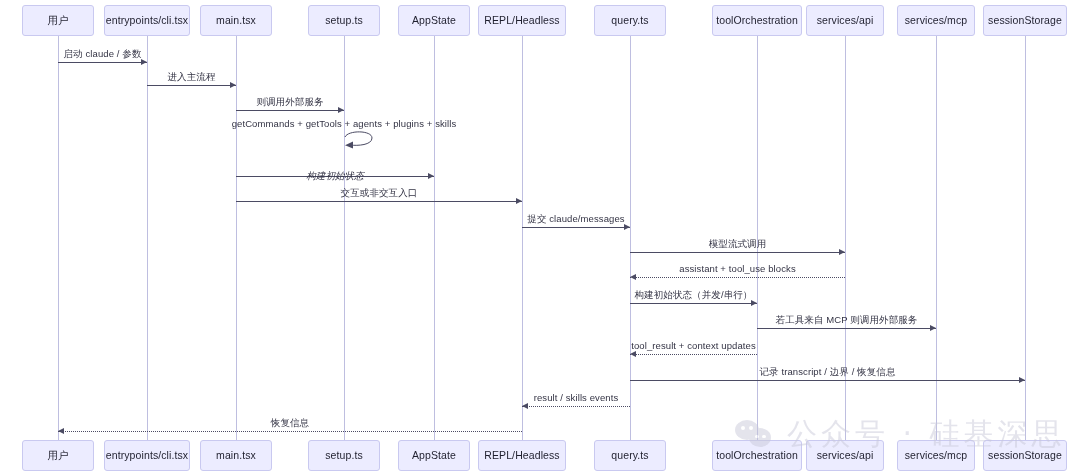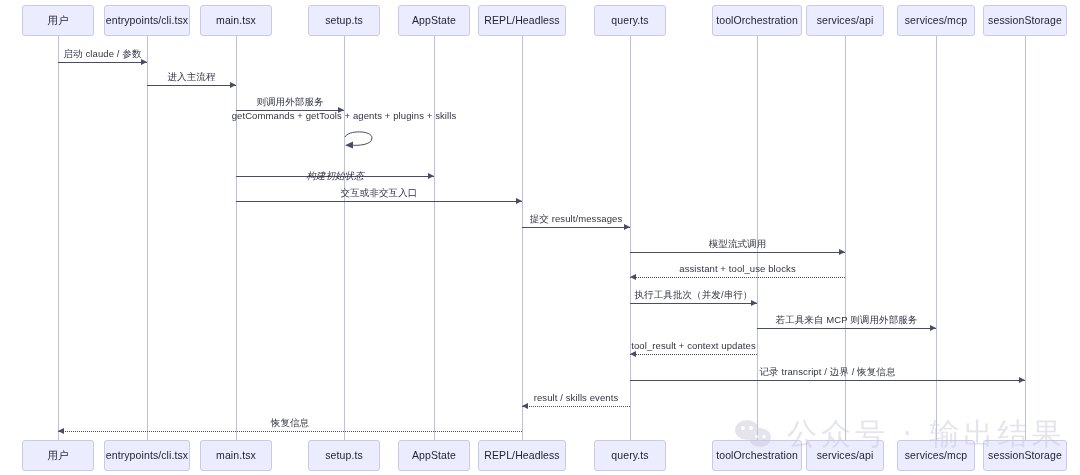--- a/index.html
+++ b/index.html
@@ -165,39 +165,39 @@
     <div class="arrow-line" style="left: 147px; width: 89px; top: 85px;"></div>
     <div class="arrow-head right" style="top: 82px; left: 230px;"></div>
     <div class="msg-label" style="left: 191.5px; top: 71px;">进入主流程</div>
     <div class="arrow-line" style="left: 236px; width: 108px; top: 110px;"></div>
     <div class="arrow-head right" style="top: 107px; left: 338px;"></div>
     <div class="msg-label" style="left: 290px; top: 96px;">则调用外部服务</div>
     <div class="selfloop" style="left: 344px; top: 130px;"><svg width="34" height="24" viewBox="0 0 34 24">
         <path d="M1 7 C 4 0, 28 0, 28 8 C 28 15, 14 16, 6 15" fill="none" stroke="#4b4b63" stroke-width="1"></path>
         <path d="M9 11.5 L1 15.2 L9 18.4 Z" fill="#4b4b63"></path>
       </svg></div>
-    <div class="msg-label" style="left: 344px; top: 110px; transform: translateX(-50%);">getCommands + getTools + agents + plugins + skills</div>
+    <div class="msg-label" style="left: 344px; top: 118px; transform: translateX(-50%);">getCommands + getTools + agents + plugins + skills</div>
     <div class="arrow-line" style="left: 236px; width: 198px; top: 176px;"></div>
     <div class="arrow-head right" style="top: 173px; left: 428px;"></div>
     <div class="msg-label" style="left: 335px; top: 170px; font-style: italic;">构建初始状态</div>
     <div class="arrow-line" style="left: 236px; width: 286px; top: 201px;"></div>
     <div class="arrow-head right" style="top: 198px; left: 516px;"></div>
     <div class="msg-label" style="left: 379px; top: 187px;">交互或非交互入口</div>
     <div class="arrow-line" style="left: 522px; width: 108px; top: 227px;"></div>
     <div class="arrow-head right" style="top: 224px; left: 624px;"></div>
-    <div class="msg-label" style="left: 576px; top: 213px;">提交 result/messages</div>
+    <div class="msg-label" style="left: 576px; top: 213px;">提交 claude/messages</div>
     <div class="arrow-line" style="left: 630px; width: 215px; top: 252px;"></div>
     <div class="arrow-head right" style="top: 249px; left: 839px;"></div>
     <div class="msg-label" style="left: 737.5px; top: 238px;">模型流式调用</div>
     <div class="arrow-line dashed" style="left: 630px; width: 215px; top: 277px;"></div>
     <div class="arrow-head left" style="top: 274px; left: 630px;"></div>
     <div class="msg-label" style="left: 737.5px; top: 263px;">assistant + tool_use blocks</div>
     <div class="arrow-line" style="left: 630px; width: 127px; top: 303px;"></div>
     <div class="arrow-head right" style="top: 300px; left: 751px;"></div>
-    <div class="msg-label" style="left: 693.5px; top: 289px;">执行工具批次（并发/串行）</div>
+    <div class="msg-label" style="left: 693.5px; top: 289px;">构建初始状态（并发/串行）</div>
     <div class="arrow-line" style="left: 757px; width: 179px; top: 328px;"></div>
     <div class="arrow-head right" style="top: 325px; left: 930px;"></div>
     <div class="msg-label" style="left: 846.5px; top: 314px;">若工具来自 MCP 则调用外部服务</div>
     <div class="arrow-line dashed" style="left: 630px; width: 127px; top: 354px;"></div>
     <div class="arrow-head left" style="top: 351px; left: 630px;"></div>
     <div class="msg-label" style="left: 693.5px; top: 340px;">tool_result + context updates</div>
     <div class="arrow-line" style="left: 630px; width: 395px; top: 380px;"></div>
     <div class="arrow-head right" style="top: 377px; left: 1019px;"></div>
     <div class="msg-label" style="left: 827.5px; top: 366px;">记录 transcript / 边界 / 恢复信息</div>
     <div class="arrow-line dashed" style="left: 522px; width: 108px; top: 406px;"></div>
@@ -210,14 +210,14 @@
 
 <div id="watermark">
   <span class="wm-icon">
     <span class="wm-bubble" style="left:0;top:2px;width:24px;height:20px;"></span>
     <span class="wm-bubble" style="left:14px;top:10px;width:22px;height:19px;"></span>
     <span class="wm-dot" style="left:6px;top:8px;width:4px;height:4px;"></span>
     <span class="wm-dot" style="left:14px;top:8px;width:4px;height:4px;"></span>
     <span class="wm-dot" style="left:20px;top:17px;width:3.5px;height:3.5px;"></span>
     <span class="wm-dot" style="left:27px;top:17px;width:3.5px;height:3.5px;"></span>
   </span>
-  <span class="wm-text">公众号 · 输出结果</span>
+  <span class="wm-text">公众号 · 硅基深思</span>
 </div>
 
 </body></html>

